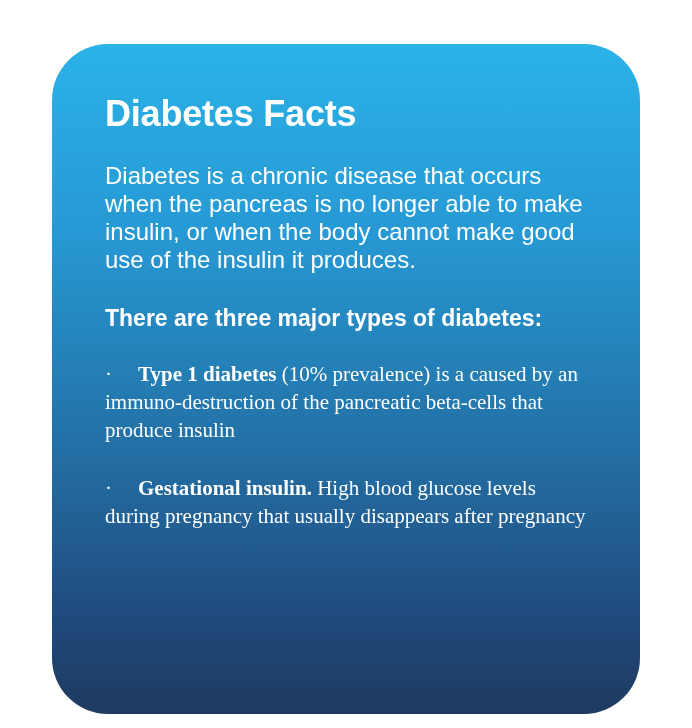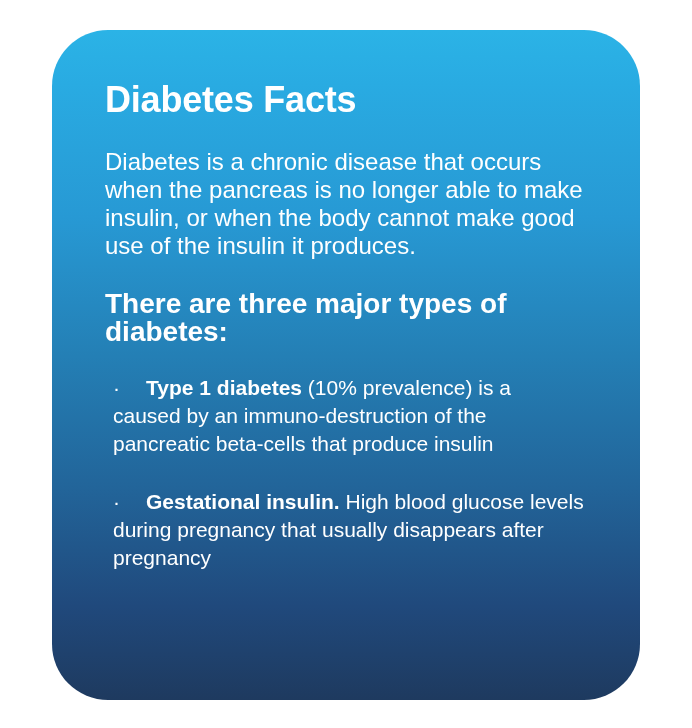--- a/index.html
+++ b/index.html
@@ -17,21 +17,21 @@
   .page {
     position: relative;
     width: 692px;
     height: 728px;
     background: #ffffff;
   }
 
   .fact-card {
     position: absolute;
     left: 52px;
-    top: 30px;
+    top: 44px;
     width: 588px;
     height: 670px;
     border-radius: 56px;
     background: linear-gradient(180deg,
         #2BB3E6 0%,
         #29ABE2 8%,
         #2799D4 28%,
         #2480B6 48%,
         #22659A 68%,
         #20497C 86%,
@@ -54,30 +54,31 @@
   .intro-paragraph {
     color: #ffffff;
     font-size: 24px;
     line-height: 28px;
     margin: 0 0 30px 0;
     max-width: 492px;
   }
 
   .types-subheading {
     color: #ffffff;
-    font-size: 28px;
+    font-size: 23px;
     font-weight: bold;
     line-height: 28px;
     margin: 0 0 28px 0;
   }
 
   .bullet-list {
-    margin: 8px;
+    margin: 0;
     padding: 0;
     list-style: none;
+    font-family: Liberation Serif, serif;
   }
 
   .bullet-item {
     position: relative;
     color: #ffffff;
     font-size: 21px;
     line-height: 28px;
     margin: 0 0 30px 0;
     max-width: 492px;
   }

